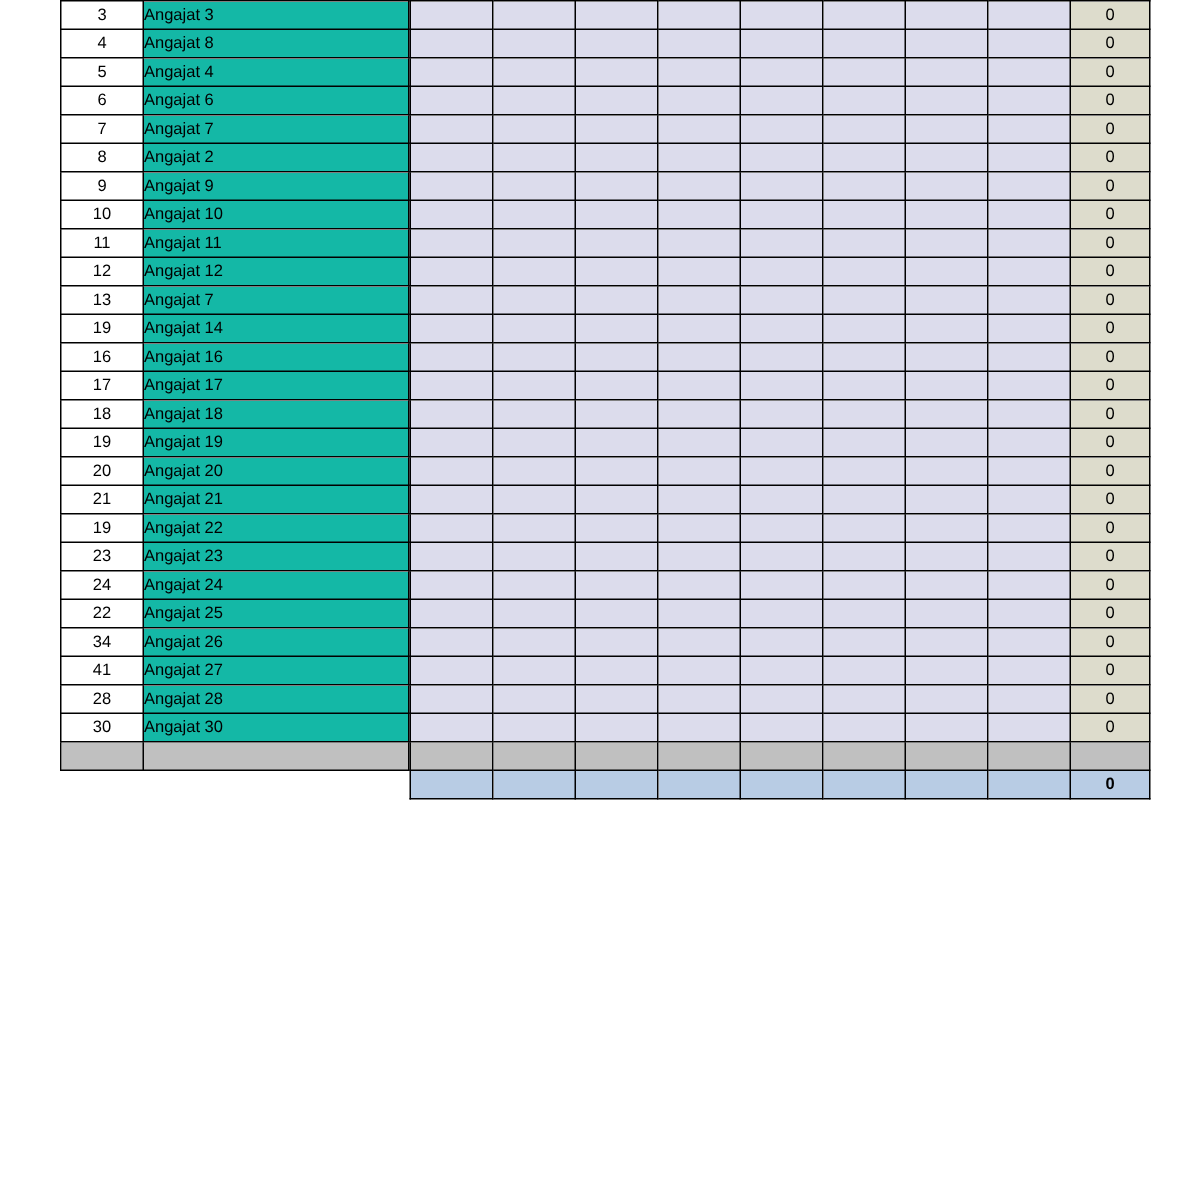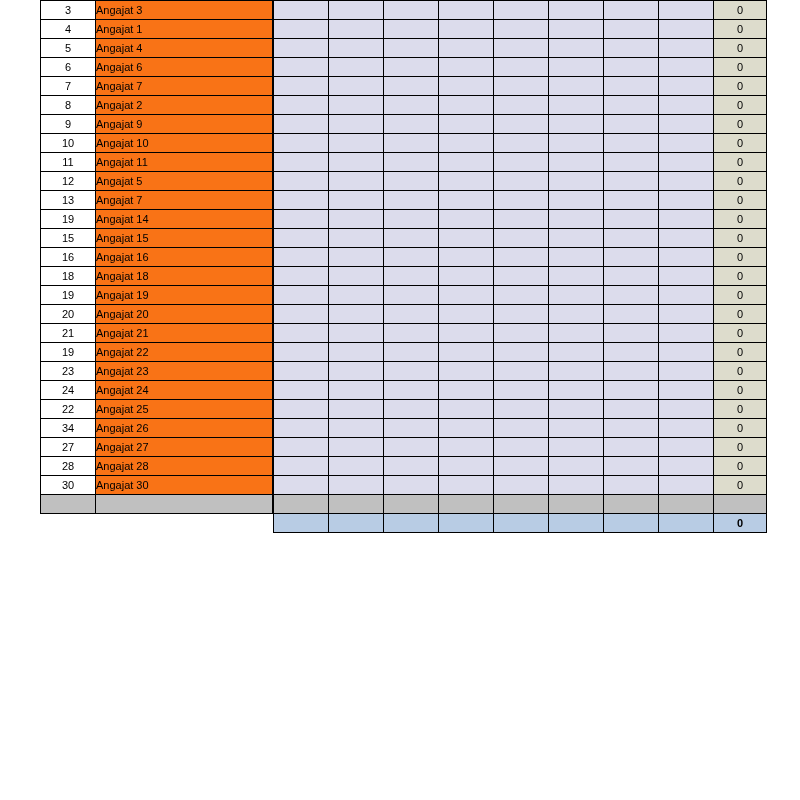--- a/index.html
+++ b/index.html
@@ -34,21 +34,21 @@
     line-height: 18px;
     font-size: 11px;
     font-family: "Liberation Sans", sans-serif;
     border: 1px solid #000000;
     overflow: hidden;
     white-space: nowrap;
   }
 
   
   .c-no    { width: 54px;  text-align: center; background: #ffffff; }
-  .c-name  { width: 176px; text-align: left; padding-left: 4px; background: #f97316; }
+  .c-name  { width: 176px; text-align: left; padding-left: 4px; background: #14b8a6; }
   .c-data  { width: 54px;  background: #dcdcec; }
   .c-total { width: 52px;  background: #dddccc; text-align: center; }
 
   
   .gap {
     width: 0px;
     border: none !important;
     background: transparent;
   }
 
@@ -92,21 +92,21 @@
           <td class="c-data"></td>
           <td class="c-data"></td>
           <td class="c-data"></td>
           <td class="c-data"></td>
           <td class="c-data"></td>
           <td class="c-data"></td>
           <td class="c-total">0</td>
         </tr>
         <tr>
           <td class="c-no">4</td>
-          <td class="c-name">Angajat 1</td>
+          <td class="c-name">Angajat 8</td>
           <td class="gap"></td>
           <td class="c-data"></td>
           <td class="c-data"></td>
           <td class="c-data"></td>
           <td class="c-data"></td>
           <td class="c-data"></td>
           <td class="c-data"></td>
           <td class="c-data"></td>
           <td class="c-data"></td>
           <td class="c-total">0</td>
@@ -204,21 +204,21 @@
           <td class="c-data"></td>
           <td class="c-data"></td>
           <td class="c-data"></td>
           <td class="c-data"></td>
           <td class="c-data"></td>
           <td class="c-data"></td>
           <td class="c-total">0</td>
         </tr>
         <tr>
           <td class="c-no">12</td>
-          <td class="c-name">Angajat 5</td>
+          <td class="c-name">Angajat 12</td>
           <td class="gap"></td>
           <td class="c-data"></td>
           <td class="c-data"></td>
           <td class="c-data"></td>
           <td class="c-data"></td>
           <td class="c-data"></td>
           <td class="c-data"></td>
           <td class="c-data"></td>
           <td class="c-data"></td>
           <td class="c-total">0</td>
@@ -245,48 +245,48 @@
           <td class="c-data"></td>
           <td class="c-data"></td>
           <td class="c-data"></td>
           <td class="c-data"></td>
           <td class="c-data"></td>
           <td class="c-data"></td>
           <td class="c-data"></td>
           <td class="c-total">0</td>
         </tr>
         <tr>
-          <td class="c-no">15</td>
-          <td class="c-name">Angajat 15</td>
-          <td class="gap"></td>
-          <td class="c-data"></td>
-          <td class="c-data"></td>
-          <td class="c-data"></td>
-          <td class="c-data"></td>
-          <td class="c-data"></td>
-          <td class="c-data"></td>
-          <td class="c-data"></td>
-          <td class="c-data"></td>
-          <td class="c-total">0</td>
-        </tr>
-        <tr>
           <td class="c-no">16</td>
           <td class="c-name">Angajat 16</td>
           <td class="gap"></td>
           <td class="c-data"></td>
           <td class="c-data"></td>
           <td class="c-data"></td>
           <td class="c-data"></td>
           <td class="c-data"></td>
           <td class="c-data"></td>
           <td class="c-data"></td>
           <td class="c-data"></td>
           <td class="c-total">0</td>
         </tr>
         <tr>
+          <td class="c-no">17</td>
+          <td class="c-name">Angajat 17</td>
+          <td class="gap"></td>
+          <td class="c-data"></td>
+          <td class="c-data"></td>
+          <td class="c-data"></td>
+          <td class="c-data"></td>
+          <td class="c-data"></td>
+          <td class="c-data"></td>
+          <td class="c-data"></td>
+          <td class="c-data"></td>
+          <td class="c-total">0</td>
+        </tr>
+        <tr>
           <td class="c-no">18</td>
           <td class="c-name">Angajat 18</td>
           <td class="gap"></td>
           <td class="c-data"></td>
           <td class="c-data"></td>
           <td class="c-data"></td>
           <td class="c-data"></td>
           <td class="c-data"></td>
           <td class="c-data"></td>
           <td class="c-data"></td>
@@ -399,21 +399,21 @@
           <td class="c-data"></td>
           <td class="c-data"></td>
           <td class="c-data"></td>
           <td class="c-data"></td>
           <td class="c-data"></td>
           <td class="c-data"></td>
           <td class="c-data"></td>
           <td class="c-total">0</td>
         </tr>
         <tr>
-          <td class="c-no">27</td>
+          <td class="c-no">41</td>
           <td class="c-name">Angajat 27</td>
           <td class="gap"></td>
           <td class="c-data"></td>
           <td class="c-data"></td>
           <td class="c-data"></td>
           <td class="c-data"></td>
           <td class="c-data"></td>
           <td class="c-data"></td>
           <td class="c-data"></td>
           <td class="c-data"></td>

